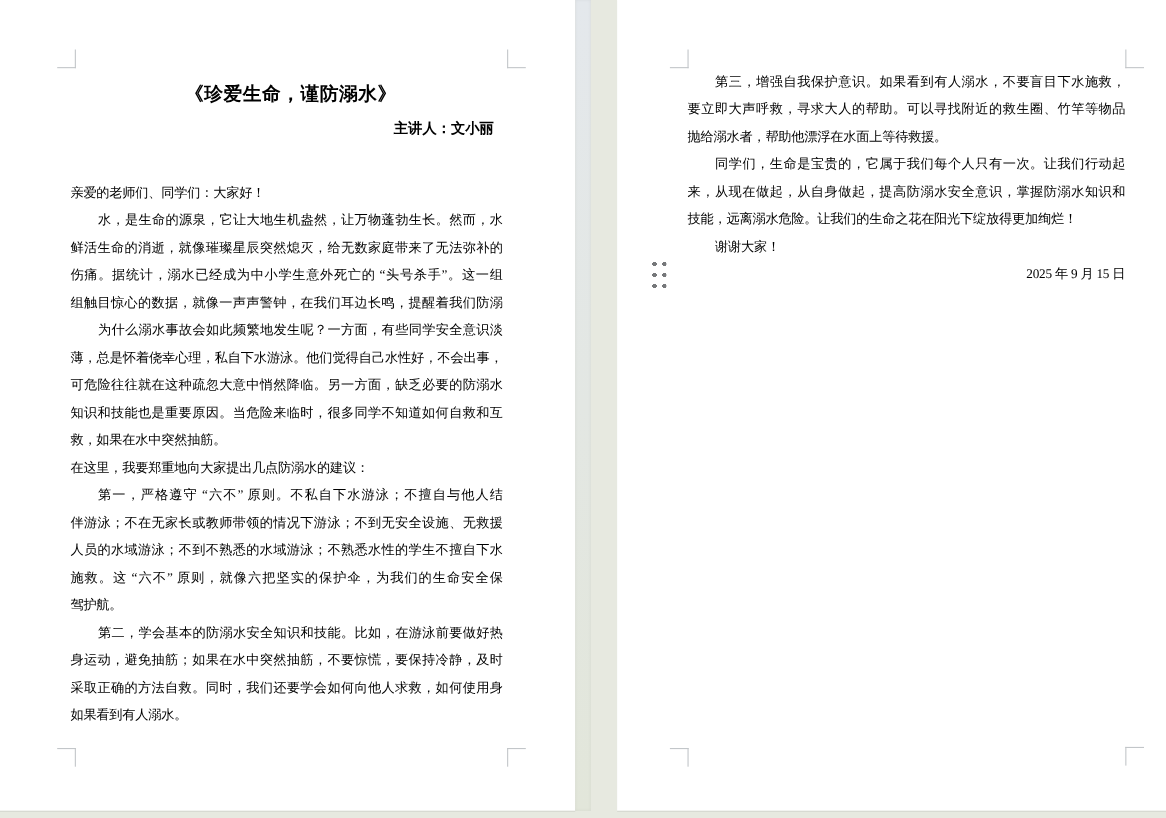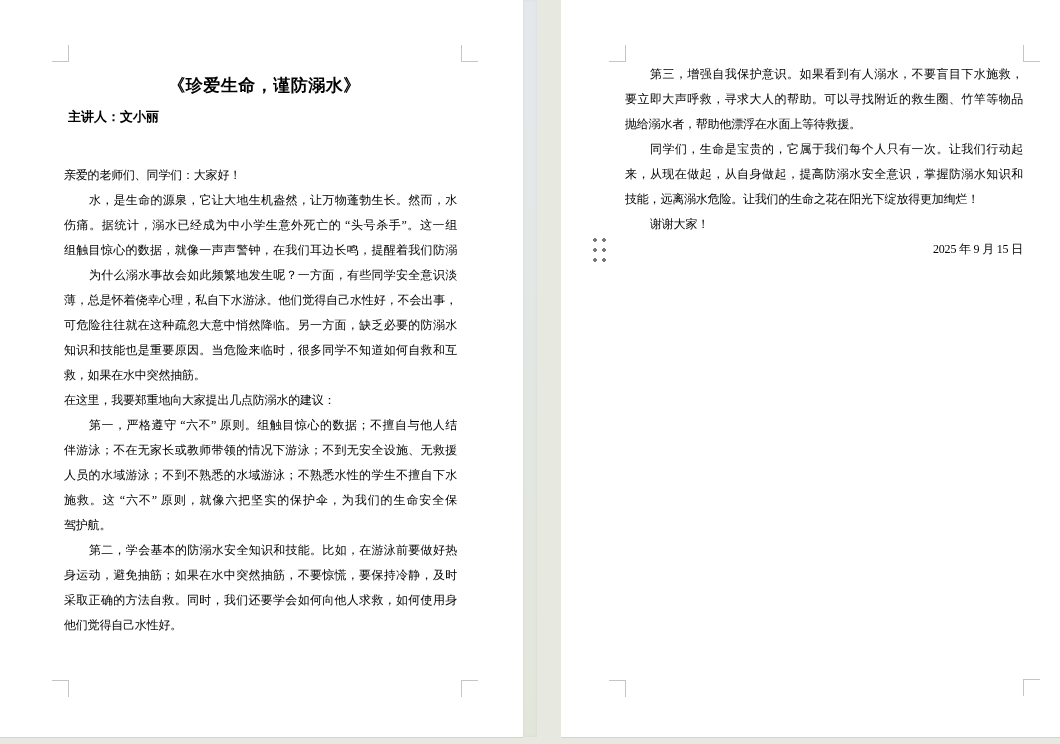--- a/index.html
+++ b/index.html
@@ -57,20 +57,21 @@
     font-weight: bold;
     line-height: 28px;
     color: #000;
     letter-spacing: 0.5px;
   }
   .speaker {
     position: absolute;
     left: 68px;
     top: 106px;
     width: 381px;
+    text-align: right;
     font-size: 13px;
     font-weight: bold;
     line-height: 22px;
     color: #000;
     font-family: "Liberation Sans", "DejaVu Sans", sans-serif;
   }
   .body-block {
     position: absolute;
     color: #000;
   }
@@ -121,37 +122,38 @@
     <div class="mark tl" style="left:52px;  top:45px;"></div>
     <div class="mark tr" style="left:461px; top:45px;"></div>
     <div class="mark bl" style="left:52px;  top:680px;"></div>
     <div class="mark br" style="left:461px; top:680px;"></div>
 
     <div class="doc-title">《珍爱生命，谨防溺水》</div>
     <div class="speaker">主讲人：文小丽</div>
     <div class="body-block p1">
         <div class="line left">亲爱的老师们、同学们：大家好！</div>
         <div class="line indent">水，是生命的源泉，它让大地生机盎然，让万物蓬勃生长。然而，水</div>
+        <div class="line">鲜活生命的消逝，就像璀璨星辰突然熄灭，给无数家庭带来了无法弥补的</div>
         <div class="line">伤痛。据统计，溺水已经成为中小学生意外死亡的 “头号杀手”。这一组</div>
         <div class="line">组触目惊心的数据，就像一声声警钟，在我们耳边长鸣，提醒着我们防溺</div>
         <div class="line indent">为什么溺水事故会如此频繁地发生呢？一方面，有些同学安全意识淡</div>
         <div class="line">薄，总是怀着侥幸心理，私自下水游泳。他们觉得自己水性好，不会出事，</div>
         <div class="line">可危险往往就在这种疏忽大意中悄然降临。另一方面，缺乏必要的防溺水</div>
         <div class="line">知识和技能也是重要原因。当危险来临时，很多同学不知道如何自救和互</div>
         <div class="line left">救，如果在水中突然抽筋。</div>
         <div class="line left">在这里，我要郑重地向大家提出几点防溺水的建议：</div>
-        <div class="line indent">第一，严格遵守 “六不” 原则。组触目惊心的数据；不擅自与他人结</div>
+        <div class="line indent">第一，严格遵守 “六不” 原则。不私自下水游泳；不擅自与他人结</div>
         <div class="line">伴游泳；不在无家长或教师带领的情况下游泳；不到无安全设施、无救援</div>
         <div class="line">人员的水域游泳；不到不熟悉的水域游泳；不熟悉水性的学生不擅自下水</div>
         <div class="line">施救。这 “六不” 原则，就像六把坚实的保护伞，为我们的生命安全保</div>
         <div class="line left">驾护航。</div>
         <div class="line indent">第二，学会基本的防溺水安全知识和技能。比如，在游泳前要做好热</div>
         <div class="line">身运动，避免抽筋；如果在水中突然抽筋，不要惊慌，要保持冷静，及时</div>
         <div class="line">采取正确的方法自救。同时，我们还要学会如何向他人求救，如何使用身</div>
-        <div class="line left">他们觉得自己水性好。</div>
+        <div class="line left">如果看到有人溺水。</div>
       </div>
   </div>
 
   <div class="page-gap"></div>
 
   <div class="page right">
     <div class="mark tl" style="left:48px;  top:45px;"></div>
     <div class="mark tr" style="left:462px; top:45px;"></div>
     <div class="mark bl" style="left:48px;  top:680px;"></div>
     <div class="mark br" style="left:462px; top:679px;"></div>

